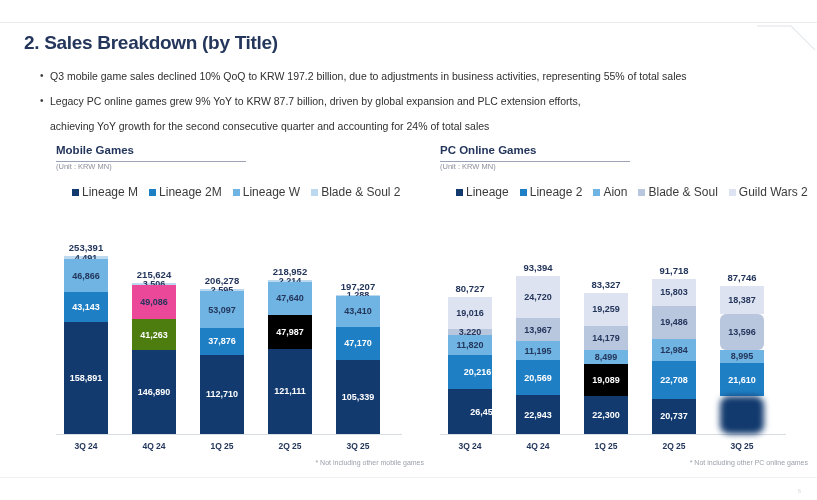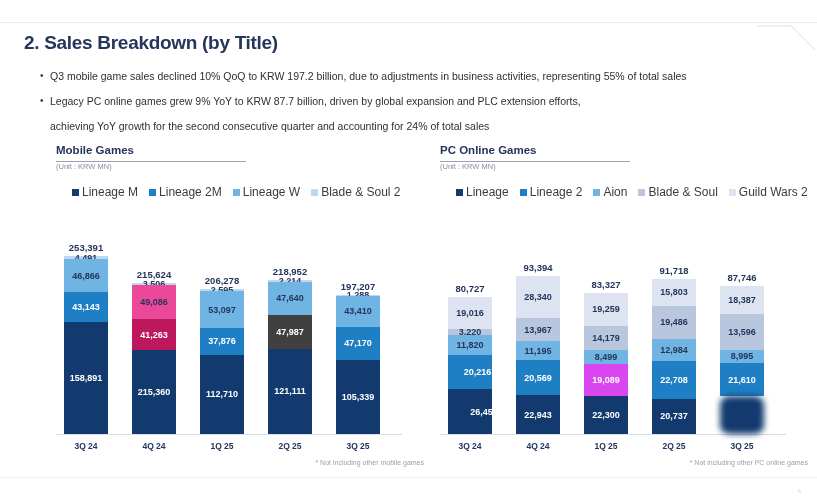--- a/index.html
+++ b/index.html
@@ -181,25 +181,25 @@
           </div>
         </div>
         <div class="bar-group" style="left: 76px; width: 44px; height: 151px;">
           <div class="bar-total" style="bottom: 154px;">215,624</div>
           <div class="seg" style="height: 2.45523px; background: rgb(188, 217, 239); color: rgb(36, 54, 92);">
             <span class="seg-label">3,506</span>
           </div>
           <div class="seg" style="height: 34.3746px; background: #ec4899; color: rgb(36, 54, 92);">
             <span class="seg-label">49,086</span>
           </div>
-          <div class="seg" style="height: 32px; background: #be185d; color: rgb(255, 255, 255);">
+          <div class="seg" style="height: 32px; background: #4d7c0f; color: rgb(255, 255, 255);">
             <span class="seg-label">41,263</span>
           </div>
           <div class="seg" style="height: 85.2747px; background: rgb(18, 58, 110); color: rgb(255, 255, 255);">
-            <span class="seg-label">215,360</span>
+            <span class="seg-label">146,890</span>
           </div>
         </div>
         <div class="bar-group" style="left: 144px; width: 44px; height: 145px;">
           <div class="bar-total" style="bottom: 148px;">206,278</div>
           <div class="seg" style="height: 1.82412px; background: rgb(188, 217, 239); color: rgb(36, 54, 92);">
             <span class="seg-label">2,595</span>
           </div>
           <div class="seg" style="height: 37.3237px; background: rgb(111, 180, 226); color: rgb(36, 54, 92);">
             <span class="seg-label">53,097</span>
           </div>
@@ -211,21 +211,21 @@
           </div>
         </div>
         <div class="bar-group" style="left: 212px; width: 44px; height: 166px;">
           <div class="bar-total" style="bottom: 157px;">218,952</div>
           <div class="seg" style="height: 1.55722px; background: rgb(188, 217, 239); color: rgb(36, 54, 92);">
             <span class="seg-label">2,214</span>
           </div>
           <div class="seg" style="height: 33.5076px; background: rgb(111, 180, 226); color: rgb(36, 54, 92);">
             <span class="seg-label">47,640</span>
           </div>
-          <div class="seg" style="height: 33.7517px; background: #404040; color: rgb(255, 255, 255);">
+          <div class="seg" style="height: 33.7517px; background: #000000; color: rgb(255, 255, 255);">
             <span class="seg-label">47,987</span>
           </div>
           <div class="seg" style="height: 85.1835px; background: rgb(18, 58, 110); color: rgb(255, 255, 255);">
             <span class="seg-label">121,111</span>
           </div>
         </div>
         <div class="bar-group" style="left: 280px; width: 44px; height: 139px;">
           <div class="bar-total" style="bottom: 142px;">197,207</div>
           <div class="seg" style="height: 0.907838px; background: rgb(188, 217, 239); color: rgb(36, 54, 92);">
             <span class="seg-label">1,288</span>
@@ -293,21 +293,21 @@
           <div class="seg" style="height: 34.3081px; background: rgb(31, 127, 196); color: rgb(255, 255, 255); padding-left: 15px;">
             <span class="seg-label">20,216</span>
           </div>
           <div class="seg" style="height: 44.8962px; background: rgb(18, 58, 110); color: rgb(255, 255, 255); padding-left: 28px;">
             <span class="seg-label">26,455</span>
           </div>
         </div>
         <div class="bar-group" style="left: 76px; width: 44px; height: 158px;">
           <div class="bar-total" style="bottom: 161px;">93,394</div>
           <div class="seg" style="height: 41.8202px; background: rgb(221, 227, 240); color: rgb(36, 54, 92);">
-            <span class="seg-label">28,340</span>
+            <span class="seg-label">24,720</span>
           </div>
           <div class="seg" style="height: 23.6288px; background: rgb(185, 199, 222); color: rgb(36, 54, 92);">
             <span class="seg-label">13,967</span>
           </div>
           <div class="seg" style="height: 18.9392px; background: rgb(111, 180, 226); color: rgb(36, 54, 92);">
             <span class="seg-label">11,195</span>
           </div>
           <div class="seg" style="height: 34.7978px; background: rgb(31, 127, 196); color: rgb(255, 255, 255);">
             <span class="seg-label">20,569</span>
           </div>
@@ -319,21 +319,21 @@
           <div class="bar-total" style="bottom: 144px;">83,327</div>
           <div class="seg" style="height: 32.5887px; background: rgb(221, 227, 240); color: rgb(36, 54, 92);">
             <span class="seg-label">19,259</span>
           </div>
           <div class="seg" style="height: 23.9927px; background: rgb(185, 199, 222); color: rgb(36, 54, 92);">
             <span class="seg-label">14,179</span>
           </div>
           <div class="seg" style="height: 14.3814px; background: rgb(111, 180, 226); color: rgb(36, 54, 92);">
             <span class="seg-label">8,499</span>
           </div>
-          <div class="seg" style="height: 32.301px; background: #d946ef; color: rgb(255, 255, 255);">
+          <div class="seg" style="height: 32.301px; background: #000000; color: rgb(255, 255, 255);">
             <span class="seg-label">19,089</span>
           </div>
           <div class="seg" style="height: 37.7345px; background: rgb(18, 58, 110); color: rgb(255, 255, 255);">
             <span class="seg-label">22,300</span>
           </div>
         </div>
         <div class="bar-group" style="left: 212px; width: 44px; height: 155px;">
           <div class="bar-total" style="bottom: 158px;">91,718</div>
           <div class="seg" style="height: 26.7065px; background: rgb(221, 227, 240); color: rgb(36, 54, 92);">
             <span class="seg-label">15,803</span>
@@ -349,21 +349,21 @@
           </div>
           <div class="seg" style="height: 35.0448px; background: rgb(18, 58, 110); color: rgb(255, 255, 255);">
             <span class="seg-label">20,737</span>
           </div>
         </div>
         <div class="bar-group" style="left: 280px; width: 44px; height: 148px;">
           <div class="bar-total" style="bottom: 151px;">87,746</div>
           <div class="seg" style="height: 31.0131px; background: rgb(221, 227, 240); color: rgb(36, 54, 92);">
             <span class="seg-label">18,387</span>
           </div>
-          <div class="seg" style="height: 40px; background: rgb(185, 199, 222); color: rgb(36, 54, 92);">
+          <div class="seg" style="height: 40px; background: rgb(185, 199, 222); color: rgb(36, 54, 92); border-radius: 6px;">
             <span class="seg-label">13,596</span>
           </div>
           <div class="seg" style="height: 15.1717px; background: rgb(111, 180, 226); color: rgb(36, 54, 92);">
             <span class="seg-label">8,995</span>
           </div>
           <div class="seg" style="height: 36.4493px; background: rgb(31, 127, 196); color: rgb(255, 255, 255);">
             <span class="seg-label">21,610</span>
           </div>
           <div class="seg smudge" style="height: 42.4337px; background: rgb(18, 58, 110); color: rgb(255, 255, 255);"></div>
         </div>

